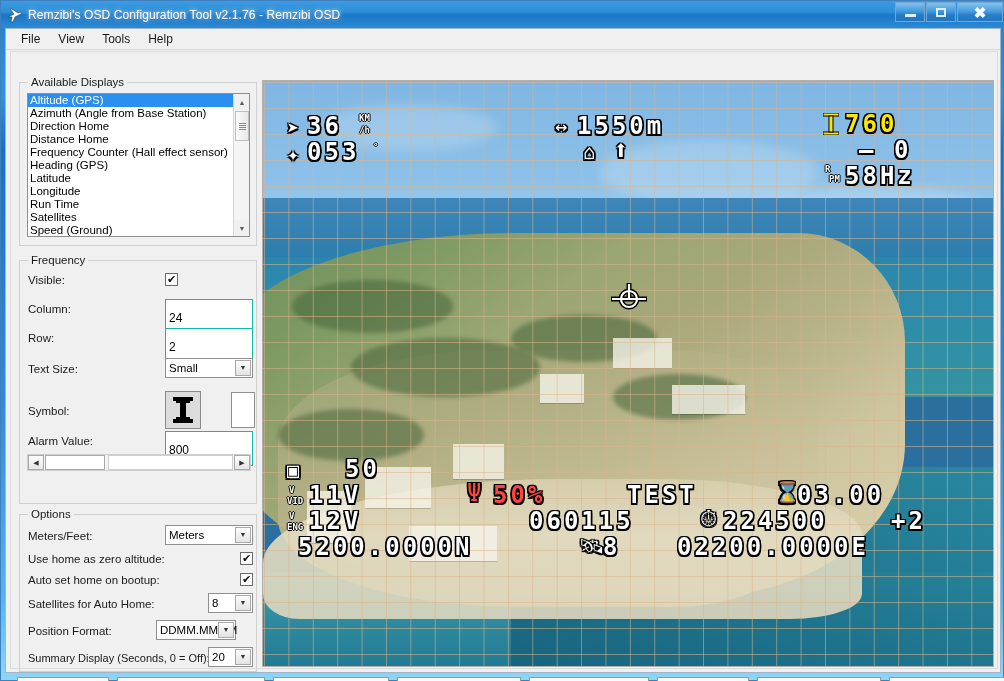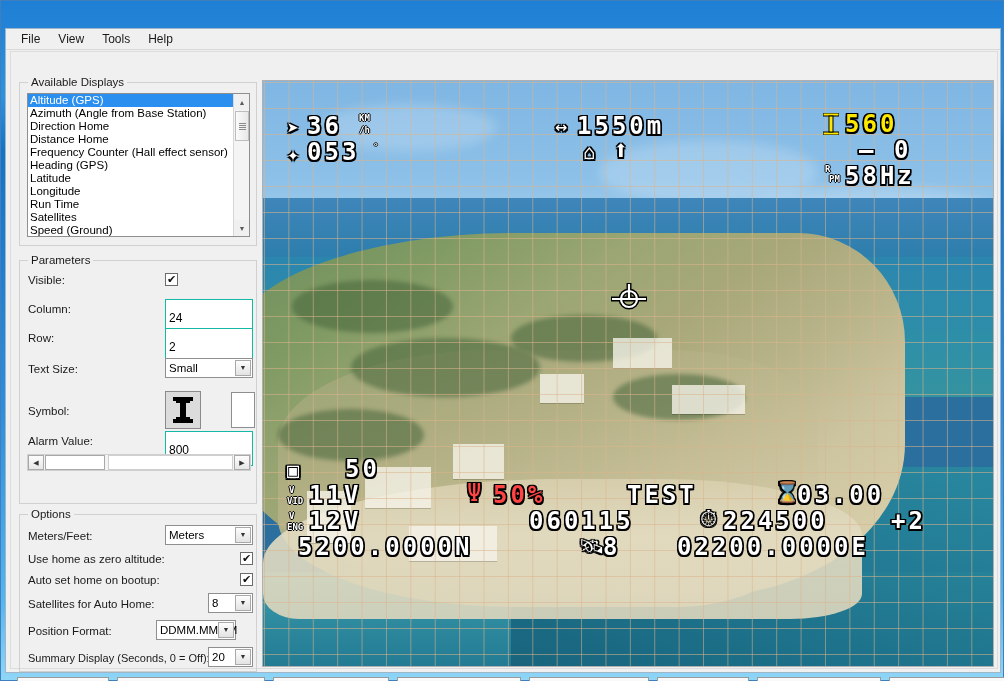--- a/index.html
+++ b/index.html
@@ -305,20 +305,39 @@
     font-size: 11.5px; color: #111;
     display: flex; align-items: center; justify-content: center;
   }
   .btn.disabled { color: #a6a6a6; }
 </style>
 </head>
 <body>
 
 <div class="window">
 
+  <div class="titlebar">
+    <div class="title-icon">
+      <svg width="18" height="18" viewBox="0 0 18 18">
+        <path d="M2 11 L8 8 L4 3 L6 3 L12 7 L15 6 A1.2 1.2 0 0 1 15 8 L9 11 L7 16 L5 16 L6 11 Z" fill="#ffffff" stroke="#2a4a6a" stroke-width=".7"></path>
+      </svg>
+    </div>
+    <div class="title-text">Remzibi's OSD Configuration Tool v2.1.76 - Remzibi OSD</div>
+    <div class="win-btns">
+      <div class="win-btn">
+          <div class="glyph-min"></div>
+        </div>
+      <div class="win-btn">
+          <div class="glyph-max"></div>
+        </div>
+      <div class="win-btn close">
+          <div class="glyph-close">✖</div>
+        </div>
+    </div>
+  </div>
 
   <div class="client">
 
     <div class="menubar">
       <div class="menu-item">File</div>
       <div class="menu-item">View</div>
       <div class="menu-item">Tools</div>
       <div class="menu-item">Help</div>
     </div>
     <div class="menu-sep"></div>
@@ -345,21 +364,21 @@
             <div class="vs-arrow up">▲</div>
             <div class="vs-thumb">
                 <div class="vs-grip"></div>
               </div>
             <div class="vs-arrow down">▼</div>
           </div>
         </div>
       </div>
 
       <div class="groupbox" id="gb-params">
-        <div class="gb-title">Parameters</div>
+        <div class="gb-title">Frequency</div>
 
         <div class="pr-label" style="top:13px">Visible:</div>
         <div class="chk" style="left:145px; top:12px"></div>
 
         <div class="pr-label" style="top:42px">Column:</div>
         <div class="tbox" style="top:38px">24</div>
 
         <div class="pr-label" style="top:71px">Row:</div>
         <div class="tbox" style="top:67px">2</div>
 
@@ -472,21 +491,21 @@
           <span class="osd-ico" style="left:320px; top:60px;">⌂</span>
           <span class="osd-ico" style="left:350px; top:58px; font-size:26px;">⬆</span>
 
           <span class="osd-ico yellow" style="left:560px; top:32px;">
             <svg width="16" height="22" viewBox="0 0 16 22" style="vertical-align:-4px">
               <rect x="0" y="0" width="16" height="3" fill="#ffe800" stroke="#000" stroke-width="1"></rect>
               <rect x="0" y="19" width="16" height="3" fill="#ffe800" stroke="#000" stroke-width="1"></rect>
               <rect x="6" y="3" width="4" height="16" fill="#ffe800" stroke="#000" stroke-width="1"></rect>
             </svg>
           </span>
-          <span class="osd-line yellow" style="left:582px; top:30px;">560</span>
+          <span class="osd-line yellow" style="left:582px; top:30px;">760</span>
 
           <span class="osd-line" style="left:596px; top:56px;">– 0</span>
 
           <span class="osd-sub" style="left:562px; top:84px;">R</span>
           <span class="osd-sub" style="left:566px; top:94px;">PM</span>
           <span class="osd-line" style="left:582px; top:82px;">58Hz</span>
 
           <span class="osd-ico" style="left:24px; top:378px;">▣</span>
           <span class="osd-line" style="left:46px; top:375px;padding-left:36px;">50</span>
 

